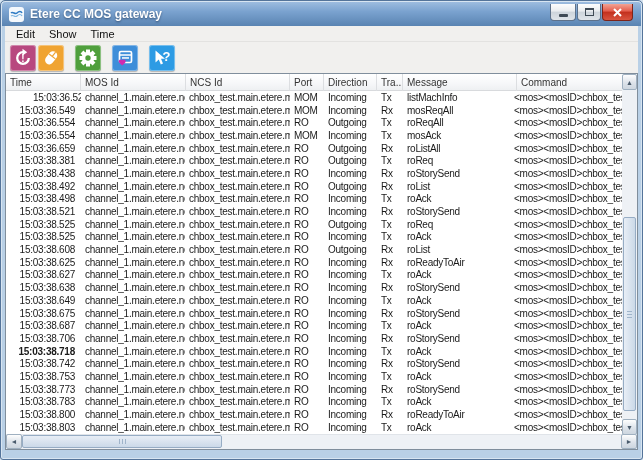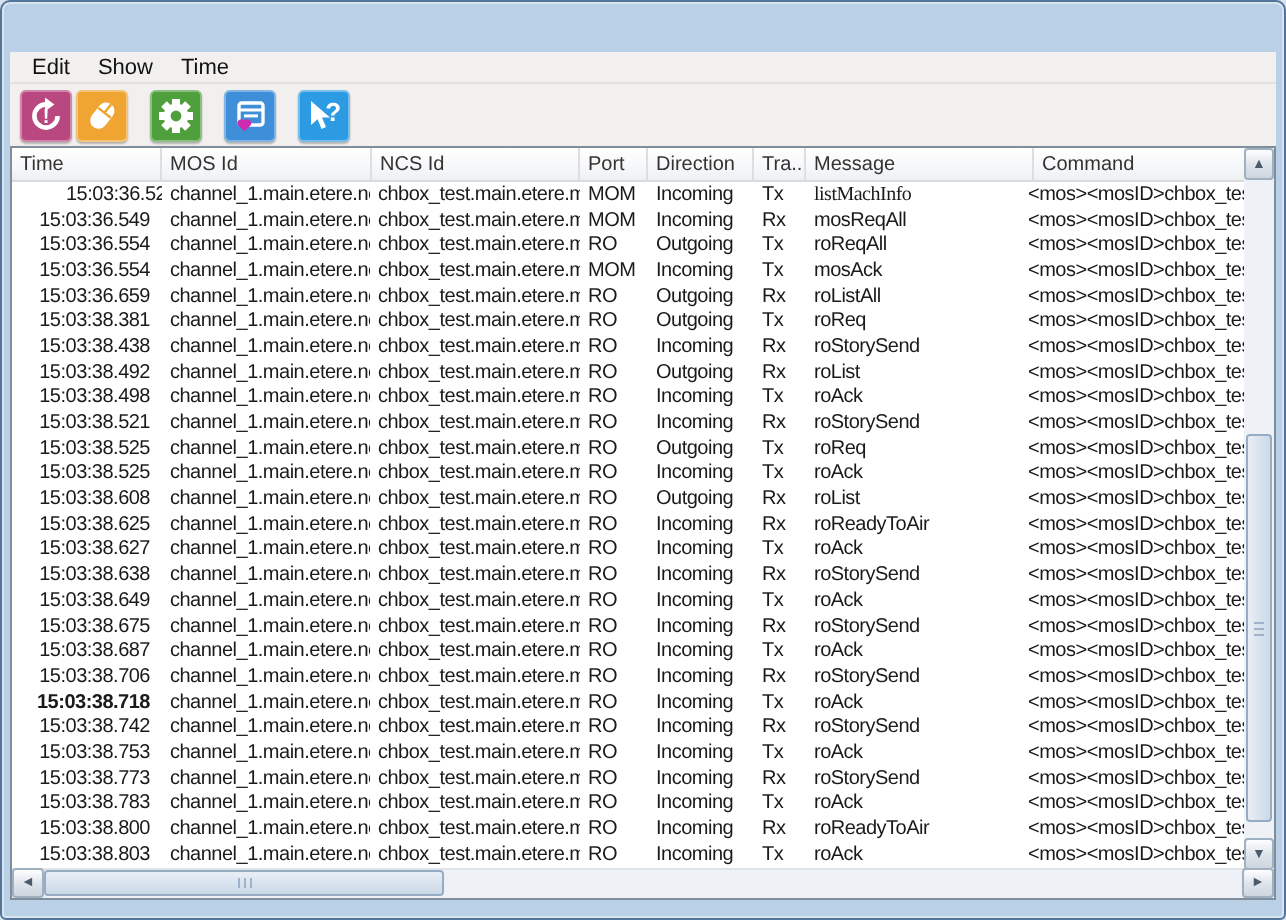--- a/index.html
+++ b/index.html
@@ -73,20 +73,42 @@
   .grip-v{position:absolute;left:3px;right:3px;top:50%;height:1px;background:#9fb4ca;
     box-shadow:0 3px 0 #9fb4ca,0 -3px 0 #9fb4ca;}
   .grip-h{position:absolute;top:3px;bottom:3px;left:50%;width:1px;background:#9fb4ca;
     box-shadow:3px 0 0 #9fb4ca,-3px 0 0 #9fb4ca;}
 </style>
 </head>
 <body>
 
 <div class="window">
 
+  <div class="titlebar">
+    <div class="app-icon">
+      <svg width="13" height="13" viewBox="0 0 13 13">
+        <path d="M1 5 C3 3,5 7,7 5 S11 3,12 5" fill="none" stroke="#2f7cc4" stroke-width="1.6"></path>
+        <path d="M1 8 C3 6,5 10,7 8 S11 6,12 8" fill="none" stroke="#7db4e0" stroke-width="1.2"></path>
+      </svg>
+    </div>
+    <span class="title-text">Etere CC MOS gateway</span>
+    <div class="caption-btns">
+      <div class="cbtn min">
+          <span class="glyph-min"></span>
+        </div>
+      <div class="cbtn max">
+          <span class="glyph-max"></span>
+        </div>
+      <div class="cbtn close">
+        <svg width="9" height="9" viewBox="0 0 9 9">
+          <path d="M1 1 L8 8 M8 1 L1 8" stroke="#fff" stroke-width="2"></path>
+        </svg>
+      </div>
+    </div>
+  </div>
 
   <div class="menubar" id="menubar">
       <span class="menu-item">Edit</span>
       <span class="menu-item">Show</span>
       <span class="menu-item">Time</span>
     </div>
 
   <div class="toolbar" id="toolbar">
     <div class="tbtn" style="margin-left: 5px; background: rgb(184, 72, 127);">
       <svg width="20" height="20" viewBox="0 0 20 20">
@@ -144,21 +166,21 @@
         <div class="hcell" style="width: 107px;">Command</div>
       </div>
     <div class="rows" id="rows">
         <div class="trow">
           <div class="tcell right" style="width: 75px; padding-left: 27px;">15:03:36.522</div>
           <div class="tcell" style="width: 104px;">channel_1.main.etere.ncs</div>
           <div class="tcell" style="width: 105px;">chbox_test.main.etere.m...</div>
           <div class="tcell" style="width: 34px;">MOM</div>
           <div class="tcell" style="width: 53px;">Incoming</div>
           <div class="tcell" style="width: 26px;">Tx</div>
-          <div class="tcell" style="width: 107px; font-family: Liberation Serif, serif;">listMachInfo</div>
+          <div class="tcell" style="width: 107px;">listMachInfo</div>
           <div class="tcell" style="width: 114px;">&lt;mos&gt;&lt;mosID&gt;chbox_test.main.</div>
         </div>
         <div class="trow">
           <div class="tcell right" style="width: 75px;">15:03:36.549</div>
           <div class="tcell" style="width: 104px;">channel_1.main.etere.ncs</div>
           <div class="tcell" style="width: 105px;">chbox_test.main.etere.m...</div>
           <div class="tcell" style="width: 34px;">MOM</div>
           <div class="tcell" style="width: 53px;">Incoming</div>
           <div class="tcell" style="width: 26px;">Rx</div>
           <div class="tcell" style="width: 107px;">mosReqAll</div>

